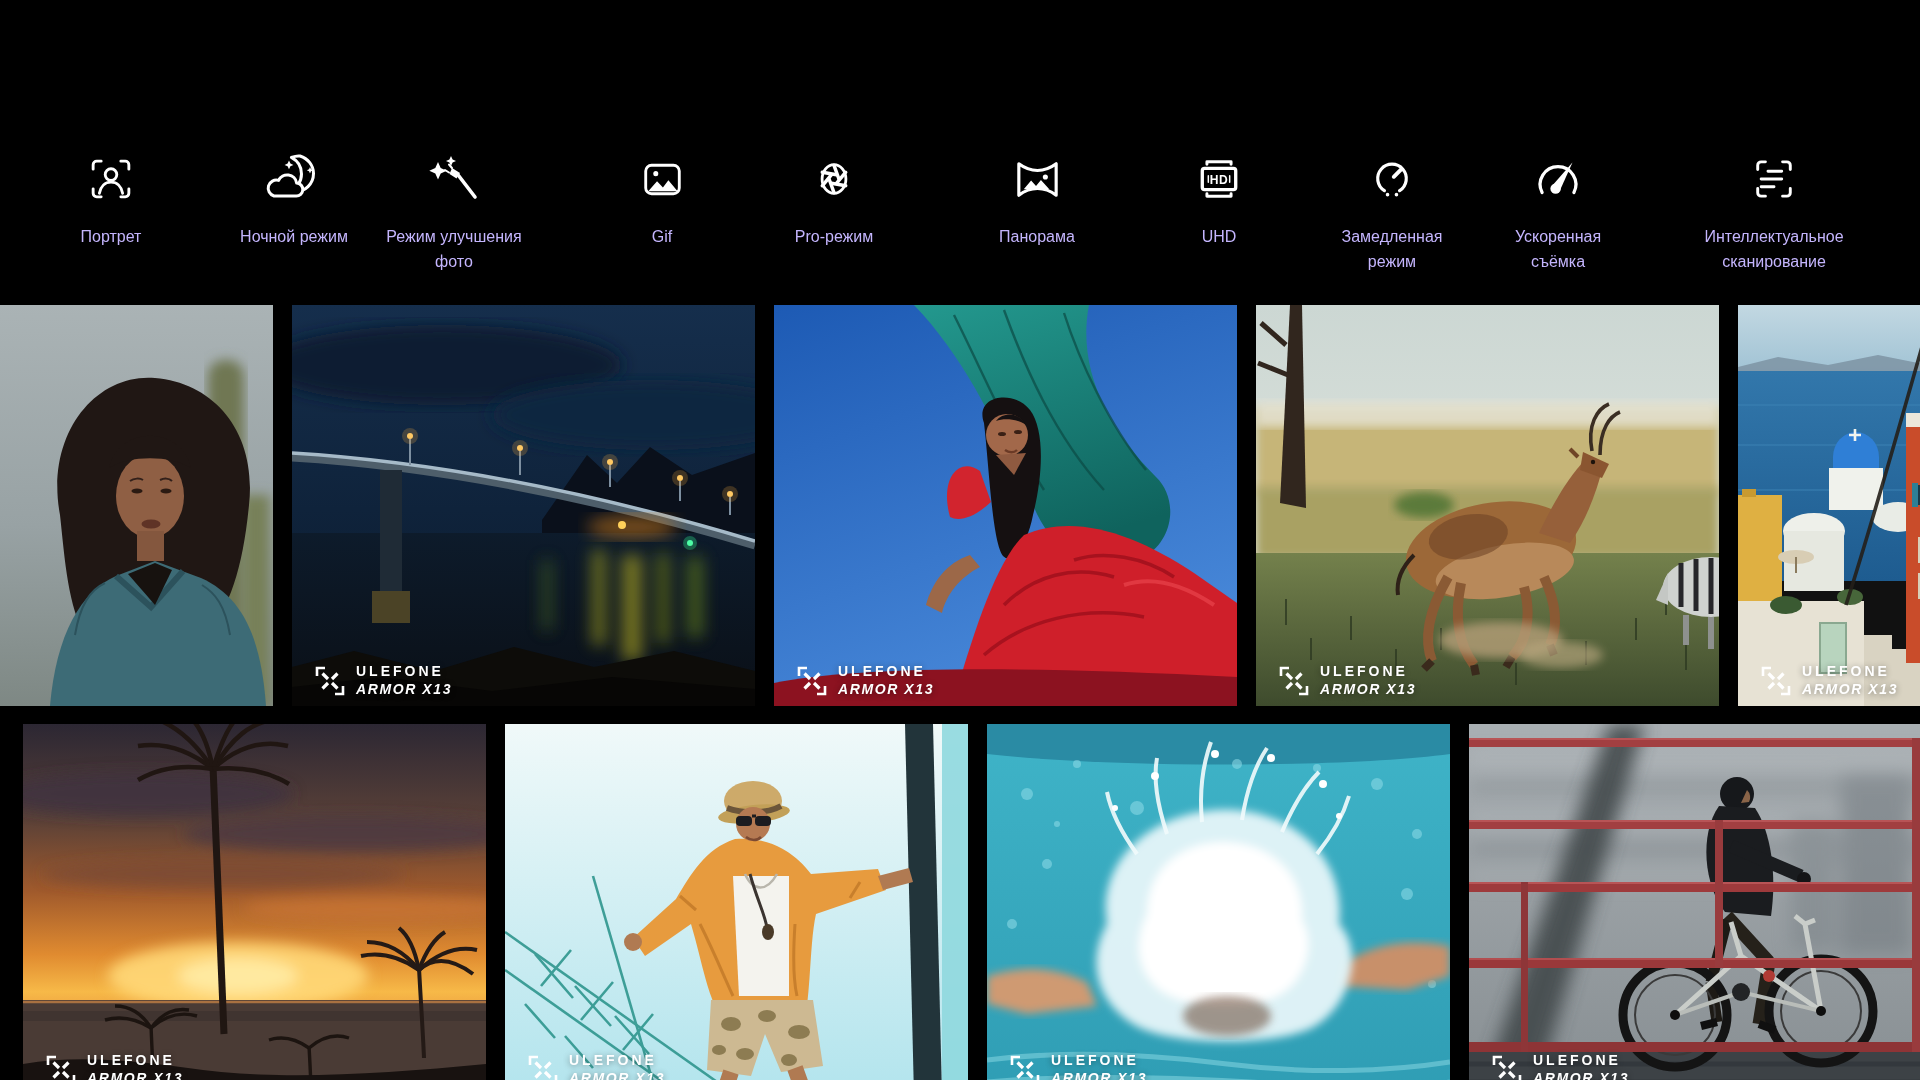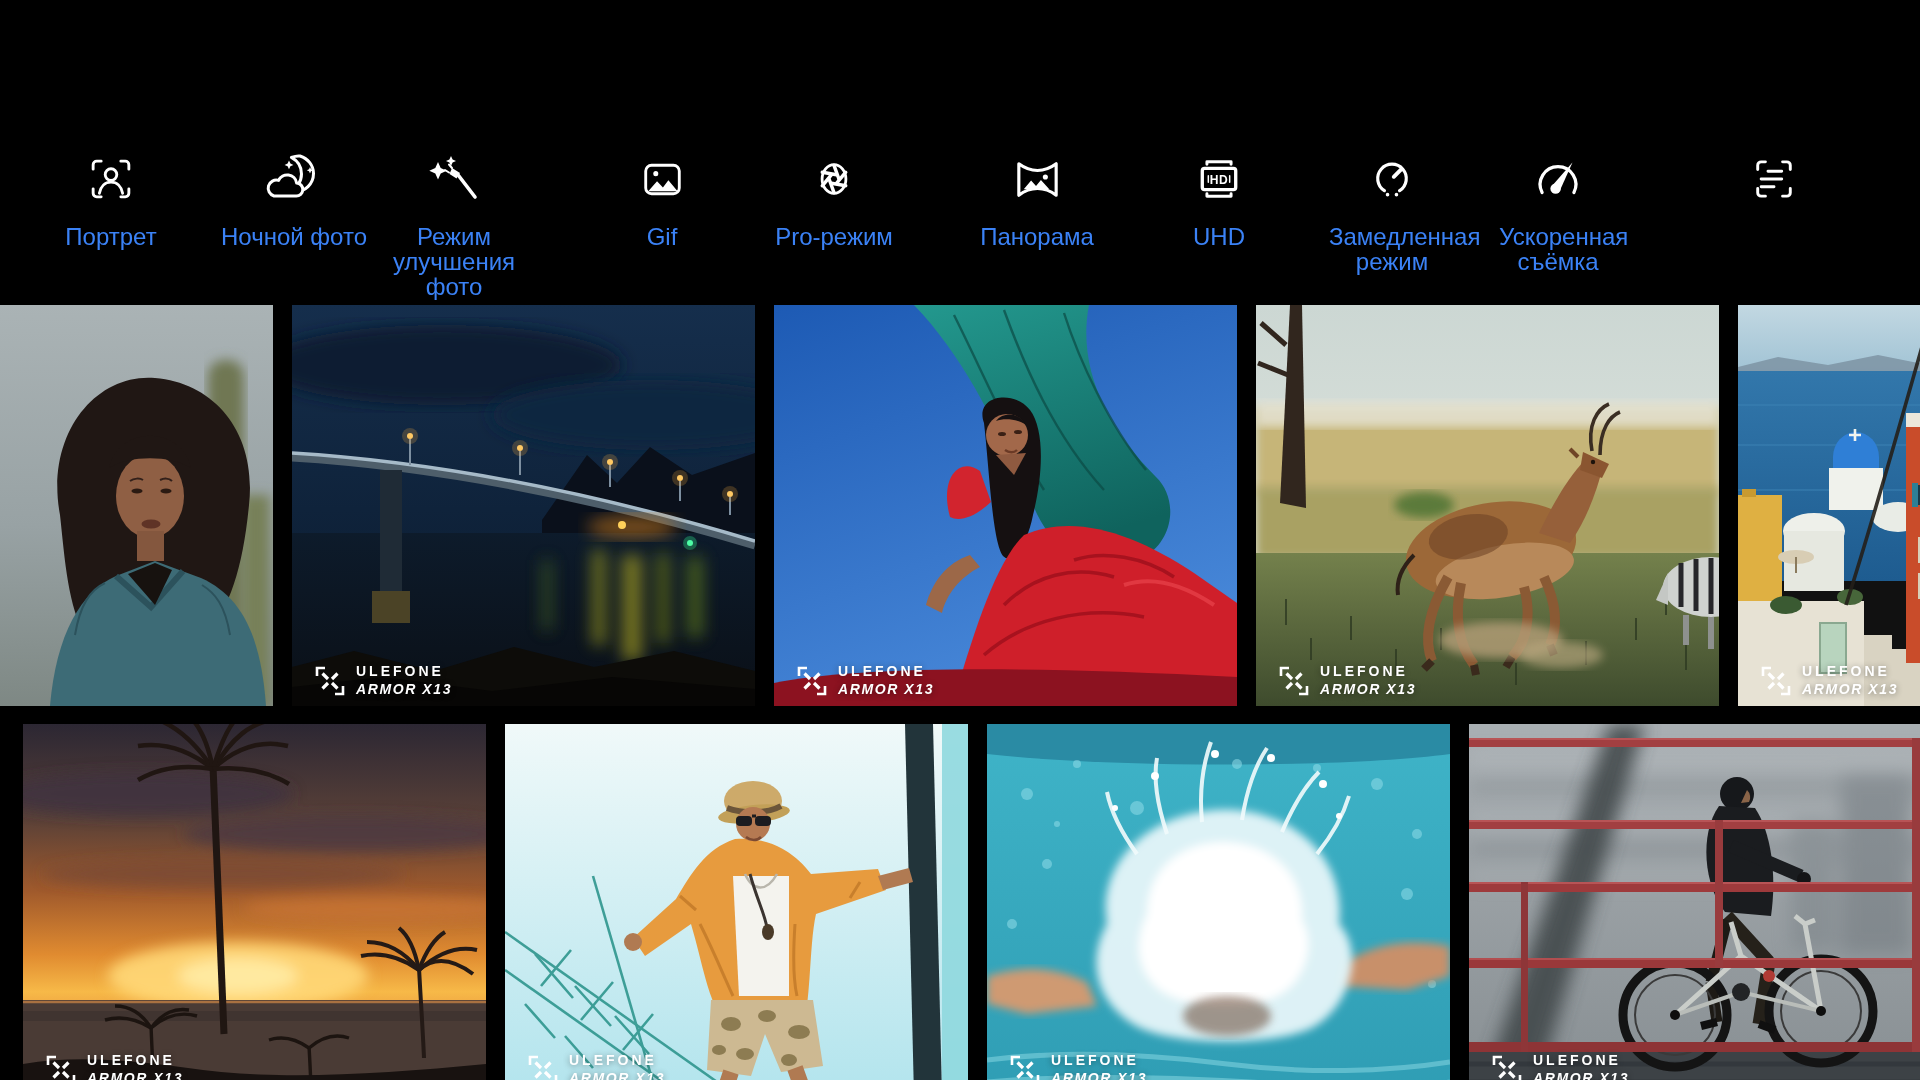--- a/index.html
+++ b/index.html
@@ -5,21 +5,21 @@
   html,body{margin:0;padding:0;background:#000;}
   body{width:1920px;height:1080px;position:relative;overflow:hidden;
        font-family:"Liberation Sans",sans-serif;-webkit-font-smoothing:antialiased;}
 
   
   .mode{position:absolute;top:150px;transform:translateX(-50%);
         display:flex;flex-direction:column;align-items:center;color:#fff;}
   .mode-icon{height:58px;display:flex;align-items:center;justify-content:flex-end;margin-bottom:16px;}
   .mode-icon svg{display:block;}
   .mode-icon *{stroke-linecap:round;stroke-linejoin:round;}
-  .mode-label{font-size:24px;line-height:25px;text-align:center;color:#3b82f6;font-weight:400;}
+  .mode-label{font-size:16px;line-height:25px;text-align:center;color:#c4b5fd;font-weight:400;}
 
   
   .tile{position:absolute;overflow:hidden;background:#111;}
   .tile svg.scene{position:absolute;inset:0;width:100%;height:100%;display:block;}
   .row1{top:289px;height:401px;}
   .row2{top:708px;height:372px;}
 
   
   .wm{position:absolute;left:22px;display:flex;align-items:center;gap:10px;color:#fff;
       text-shadow:0 1px 6px rgba(0,0,0,.45);}
@@ -50,21 +50,21 @@
 
   <div class="mode" style="left:294px">
     <div class="mode-icon">
       <svg width="60" height="56" viewBox="0 0 60 56" fill="none" stroke="#fff" stroke-width="3">
         <path d="M36 5c8 2.5 13.5 9.5 13.5 17.5 0 10.3-8.4 18.5-18.7 18.5-1.8 0-3.6-.2-5.3-.7 7.1-2.6 12-9.4 12-17.3 0-7.2-4.1-13.4-10.1-16.6 2.8-1 5.8-1.8 8.6-1.4z"></path>
         <path d="M25 9.5l1.4 3 3 1.4-3 1.4-1.4 3-1.4-3-3-1.4 3-1.4z" fill="#fff" stroke="none"></path>
         <path d="M46 16l1 2.2 2.2 1-2.2 1-1 2.2-1-2.2-2.2-1 2.2-1z" fill="#fff" stroke="none"></path>
         <path d="M10 45h22a6.5 6.5 0 0 0 .6-13 9.5 9.5 0 0 0-18-2.6A8 8 0 0 0 10 45z" fill="#000"></path>
       </svg>
     </div>
-    <div class="mode-label" style="width:160px">Ночной фото</div>
+    <div class="mode-label" style="width:160px">Ночной режим</div>
   </div>
 
   <div class="mode" style="left:454px">
     <div class="mode-icon">
       <svg width="58" height="56" viewBox="0 0 58 56" fill="none" stroke="#fff" stroke-width="3">
         <path d="M13 11l2.7 6 6 2.7-6 2.7-2.7 6-2.7-6-6-2.7 6-2.7z" fill="#fff" stroke="none"></path>
         <path d="M26 5l1.6 3.4 3.4 1.6-3.4 1.6L26 15l-1.6-3.4L21 10l3.4-1.6z" fill="#fff" stroke="none"></path>
         <path d="M27 17l8 5-3.5 5.5-7-4.5z" fill="#fff" stroke="none"></path>
         <path d="M33.5 24.5L50 46" stroke-width="3.6"></path>
         <path d="M24 13.5l3 3.5M20 19l4 2.5" stroke-width="2"></path>
@@ -151,20 +151,21 @@
   <div class="mode" style="left:1774px">
     <div class="mode-icon">
       <svg width="48" height="50" viewBox="0 0 56 56" fill="none" stroke="#fff" stroke-width="3.4">
         <path d="M9 17v-5a4 4 0 0 1 4-4h5"></path>
           <path d="M47 17v-5a4 4 0 0 0-4-4h-5"></path>
         <path d="M9 39v5a4 4 0 0 0 4 4h5"></path>
           <path d="M47 39v5a4 4 0 0 1-4 4h-5"></path>
         <path d="M21 19h16M13 28h24M13 37h15"></path>
       </svg>
     </div>
+    <div class="mode-label" style="width:172px">Интеллектуальное сканирование</div>
   </div>
 </div>
 
 <figure class="tile row1" style="left:-230px;width:463px">
   <svg class="scene" viewBox="0 0 463 401" preserveAspectRatio="none">
     <defs>
       <linearGradient id="g-sky1" x1="0" y1="0" x2="0" y2="1">
         <stop offset="0" stop-color="#aab3b5"></stop>
           <stop offset=".55" stop-color="#98a2a4"></stop>
           <stop offset="1" stop-color="#7e8884"></stop>

